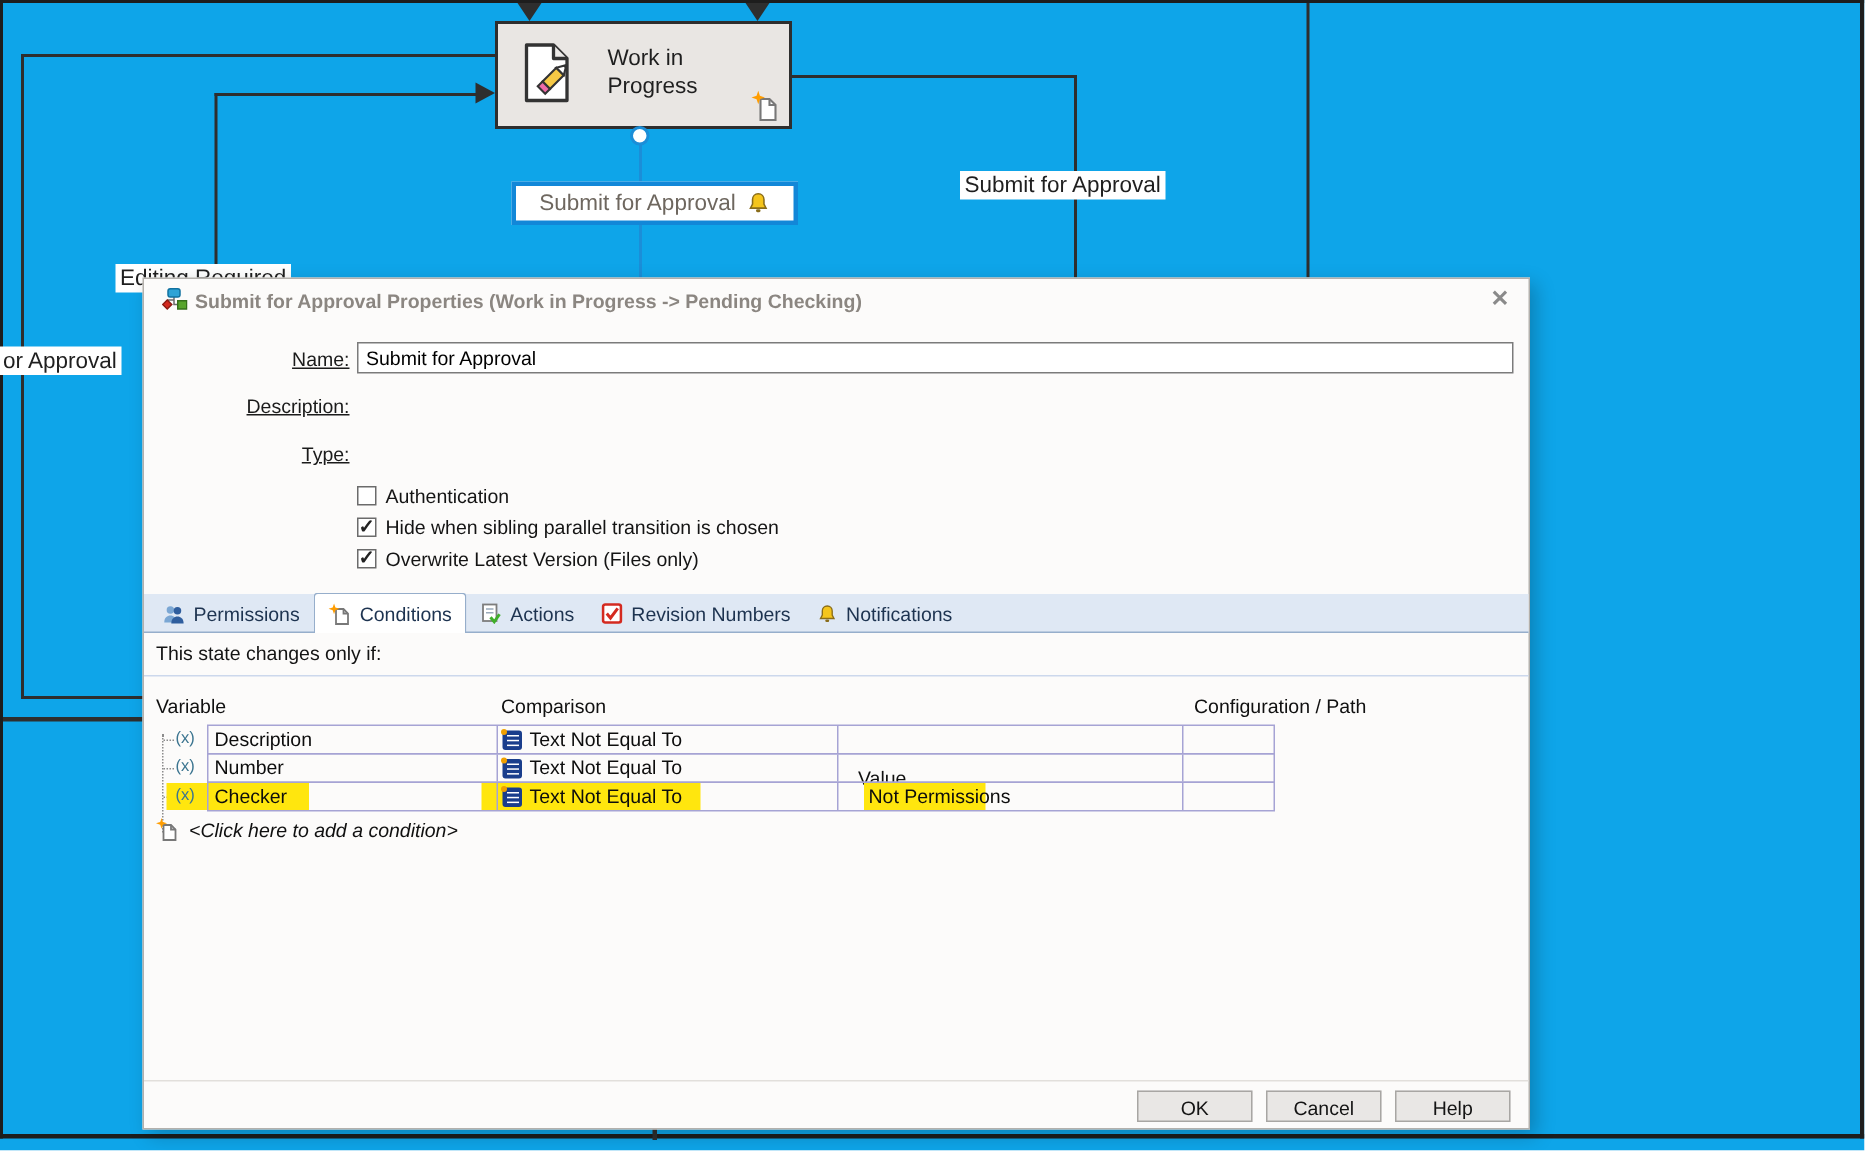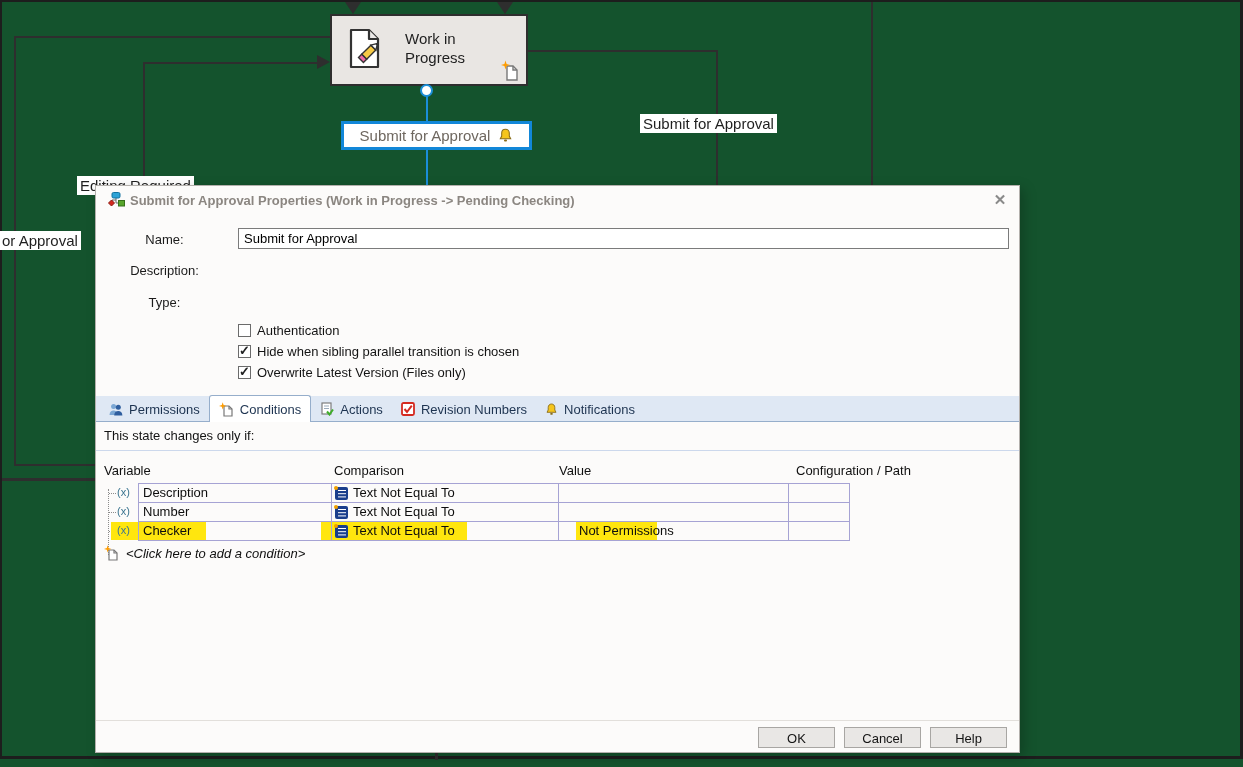--- a/index.html
+++ b/index.html
@@ -1,16 +1,16 @@
 <!DOCTYPE html>
 <html><head>
 <meta charset="utf-8">
 <style>
   html,body{margin:0;padding:0;background:#fff;}
-  .canvas{position:relative;width:1243px;height:767px;background:#14532d;overflow:hidden;
+  .canvas{position:relative;width:1243px;height:767px;background:#0ea5e9;overflow:hidden;
           font-family:"Liberation Sans",sans-serif;}
   .abs{position:absolute;}
   
   .line{position:absolute;background:#2e2e2e;}
   .frame{position:absolute;background:#1d1d1d;}
   .arrow-down{position:absolute;width:0;height:0;border-left:8px solid transparent;
               border-right:8px solid transparent;border-top:12px solid #2e2e2e;}
   .arrow-right{position:absolute;width:0;height:0;border-top:7px solid transparent;
                border-bottom:7px solid transparent;border-left:13px solid #2e2e2e;}
   
@@ -26,21 +26,21 @@
                   border:3px solid #1287d8;box-sizing:border-box;display:flex;align-items:center;
                   justify-content:center;gap:8px;font-size:15px;color:#6e675f;z-index:3;}
   
   .dialog{position:absolute;left:95px;top:185px;width:925px;height:568px;background:#fcfbfa;
           border:1px solid #b3b0ac;box-sizing:border-box;box-shadow:4px 4px 12px rgba(0,0,0,.22);z-index:10;}
   .titlebar{position:absolute;left:0;top:0;width:100%;height:27px;font-weight:bold;}
   .title-text{position:absolute;left:34px;top:7px;font-size:13px;color:#8b8681;white-space:nowrap;}
   .close-btn{position:absolute;right:10px;top:5px;width:18px;height:18px;color:#8a8a8a;
              font-size:15px;line-height:18px;text-align:center;cursor:pointer;}
   .close-btn::before{content:"\2715";}
-  .fld-label{position:absolute;left:0;width:137px;text-align:center;font-size:13px;color:#1b1b1b;}
+  .fld-label{position:absolute;left:0;width:137px;text-align:right;font-size:13px;color:#1b1b1b;text-decoration:underline;}
   .fld-input{position:absolute;left:142px;width:771px;height:21px;border:1px solid #7b7b7b;background:#fff;
              font-family:"Liberation Sans",sans-serif;font-size:13px;padding:0 5px;box-sizing:border-box;}
   .combo{position:absolute;left:142px;top:105px;width:262px;height:22px;background:#e0deda;
          border:1px solid #8f8d89;box-sizing:border-box;display:flex;align-items:center;
          padding:0 7px;gap:7px;font-size:13px;color:#141414;cursor:default;}
   .combo .chev{margin-left:auto;}
   .cb-row{position:absolute;left:142px;height:16px;display:flex;align-items:center;gap:6px;
           font-size:13px;color:#141414;}
   .checkbox{width:13px;height:13px;border:1px solid #6b6b6b;background:#fff;box-sizing:border-box;
             position:relative;flex:0 0 auto;}
@@ -235,21 +235,21 @@
         </span>
         <span>Notifications</span>
       </div>
     </div>
 
     <div class="intro">This state changes only if:</div>
     <div class="sep1"></div>
 
     <div class="col-head" style="left:8px;">Variable</div>
     <div class="col-head" style="left:238px;">Comparison</div>
-    <div class="col-head" style="left:463px;">Value</div>
+    <div class="col-head" style="left:476px;margin-top:48px;">Value</div>
     <div class="col-head" style="left:700px;">Configuration / Path</div>
 
     <div class="cond-table">
 
       <div class="mark" style="left: 15px; top: 39px; width: 95px; background: rgb(255, 230, 14);"></div>
       <div class="mark" style="left: 225px; top: 39px; width: 146px; background: rgb(255, 230, 14);"></div>
       <div class="mark" style="left: 480px; top: 39px; width: 81px; background: rgb(255, 230, 14);"></div>
 
       <div class="tree-vline"></div>
       <div class="tree-stub" style="top:10px;"></div>

